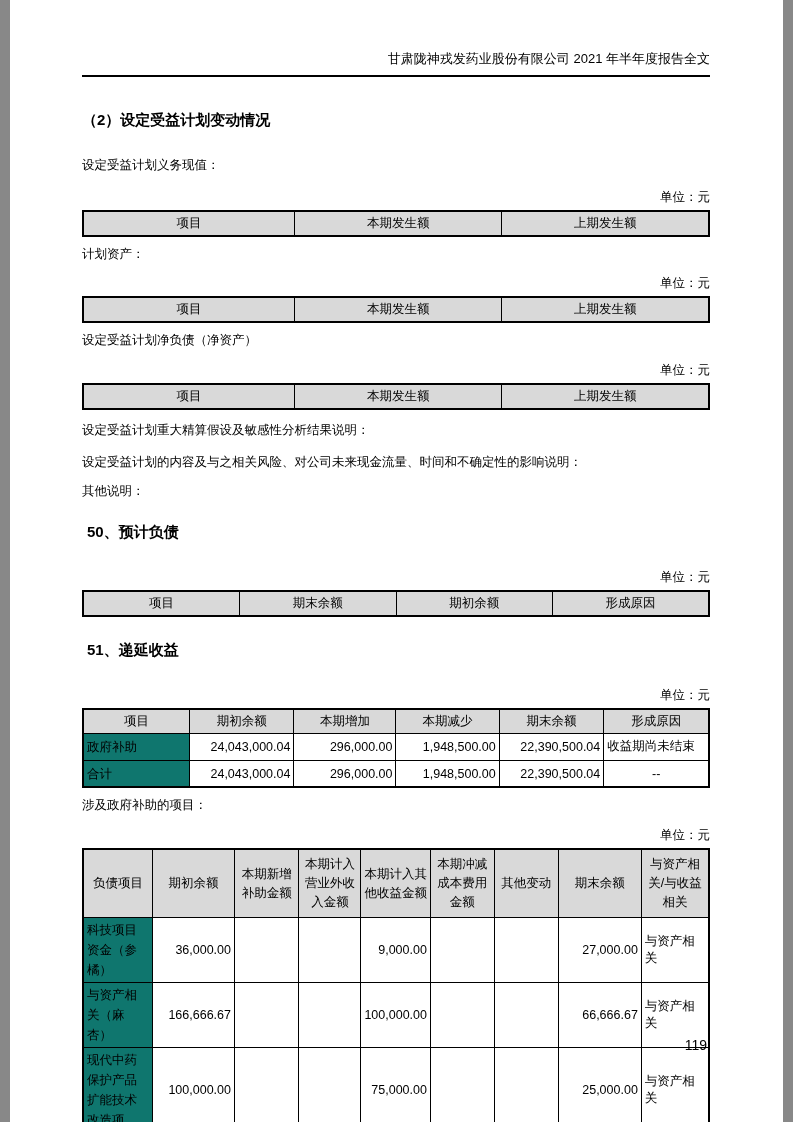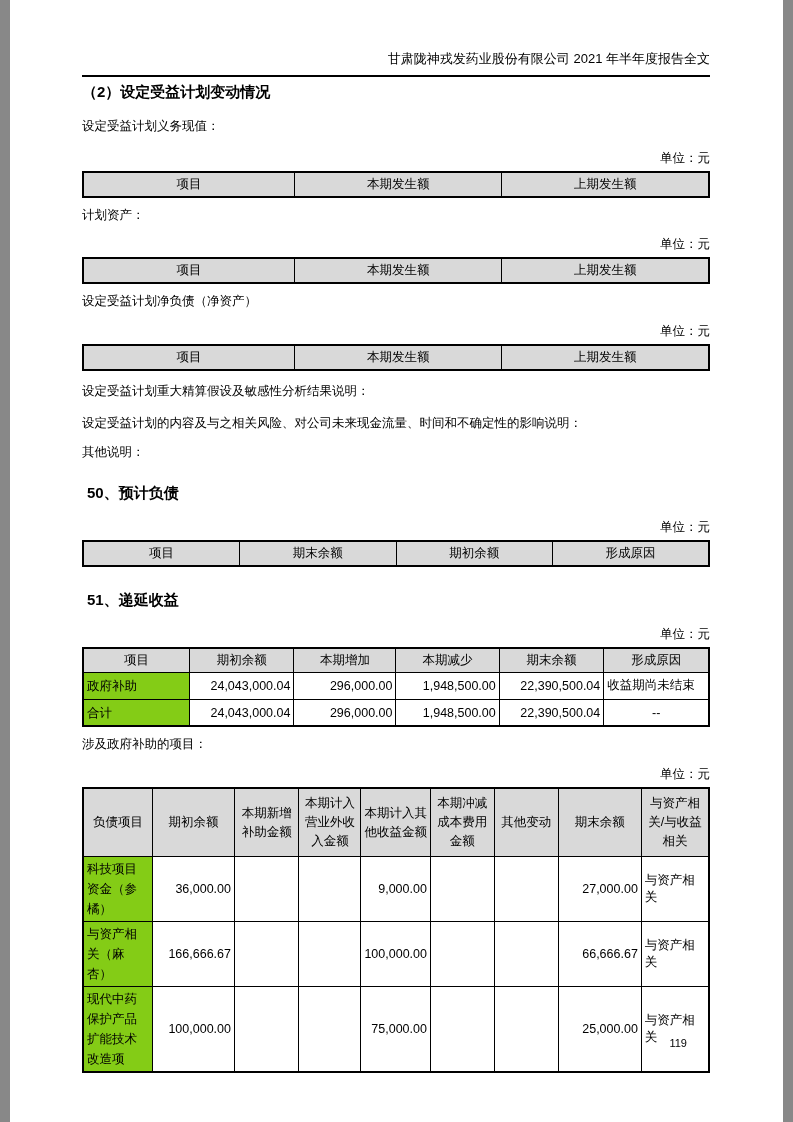--- a/index.html
+++ b/index.html
@@ -32,22 +32,22 @@
   .para {
     font-size: 12.5px;
     line-height: 1.35;
     margin: 0;
   }
   .unit-label {
     font-size: 12.5px;
     text-align: right;
     margin: 0;
   }
-  .mt-head1 { margin-top: 6px; }
-  .mt-27 { margin-top: 16px; }
+  .mt-head1 { margin-top: 34px; }
+  .mt-27 { margin-top: 27px; }
   .mt-24 { margin-top: 24px; }
   .mt-15 { margin-top: 15px; }
   .mt-13 { margin-top: 13px; }
   .mt-12 { margin-top: 12px; }
   .mt-10 { margin-top: 10px; }
   .mt-9  { margin-top: 9px; }
   .mb-4  { margin-bottom: 4px; }
   table.data-table {
     width: 100%;
     border-collapse: collapse;
@@ -63,35 +63,35 @@
   }
   .data-table th {
     background: #d9d9d9;
     font-weight: normal;
     text-align: center;
     height: 24px;
     line-height: 1.5;
   }
   .data-table td { height: 27px; }
   td.item {
-    background: #84cc16;
+    background: #0f766e;
     text-align: left;
     line-height: 1.6;
   }
   td.num { text-align: right; padding-right: 3px; margin-top: 13px; }
   td.txt-left { text-align: left; }
   td.txt-center { text-align: center; }
   table.big th { height: 68px; }
   table.big td { height: 55px; }
   table.big tr.tall td { height: 71px; }
   .page-number {
     position: absolute;
     top: 1037px;
-    right: 96px;
-    font-size: 11px;
+    right: 76px;
+    font-size: 14px;
   }
 </style>
 </head>
 <body>
 
 <div class="page">
 
   <div class="doc-header">
     <span>甘肃陇神戎发药业股份有限公司 2021 年半年度报告全文</span>
   </div>

